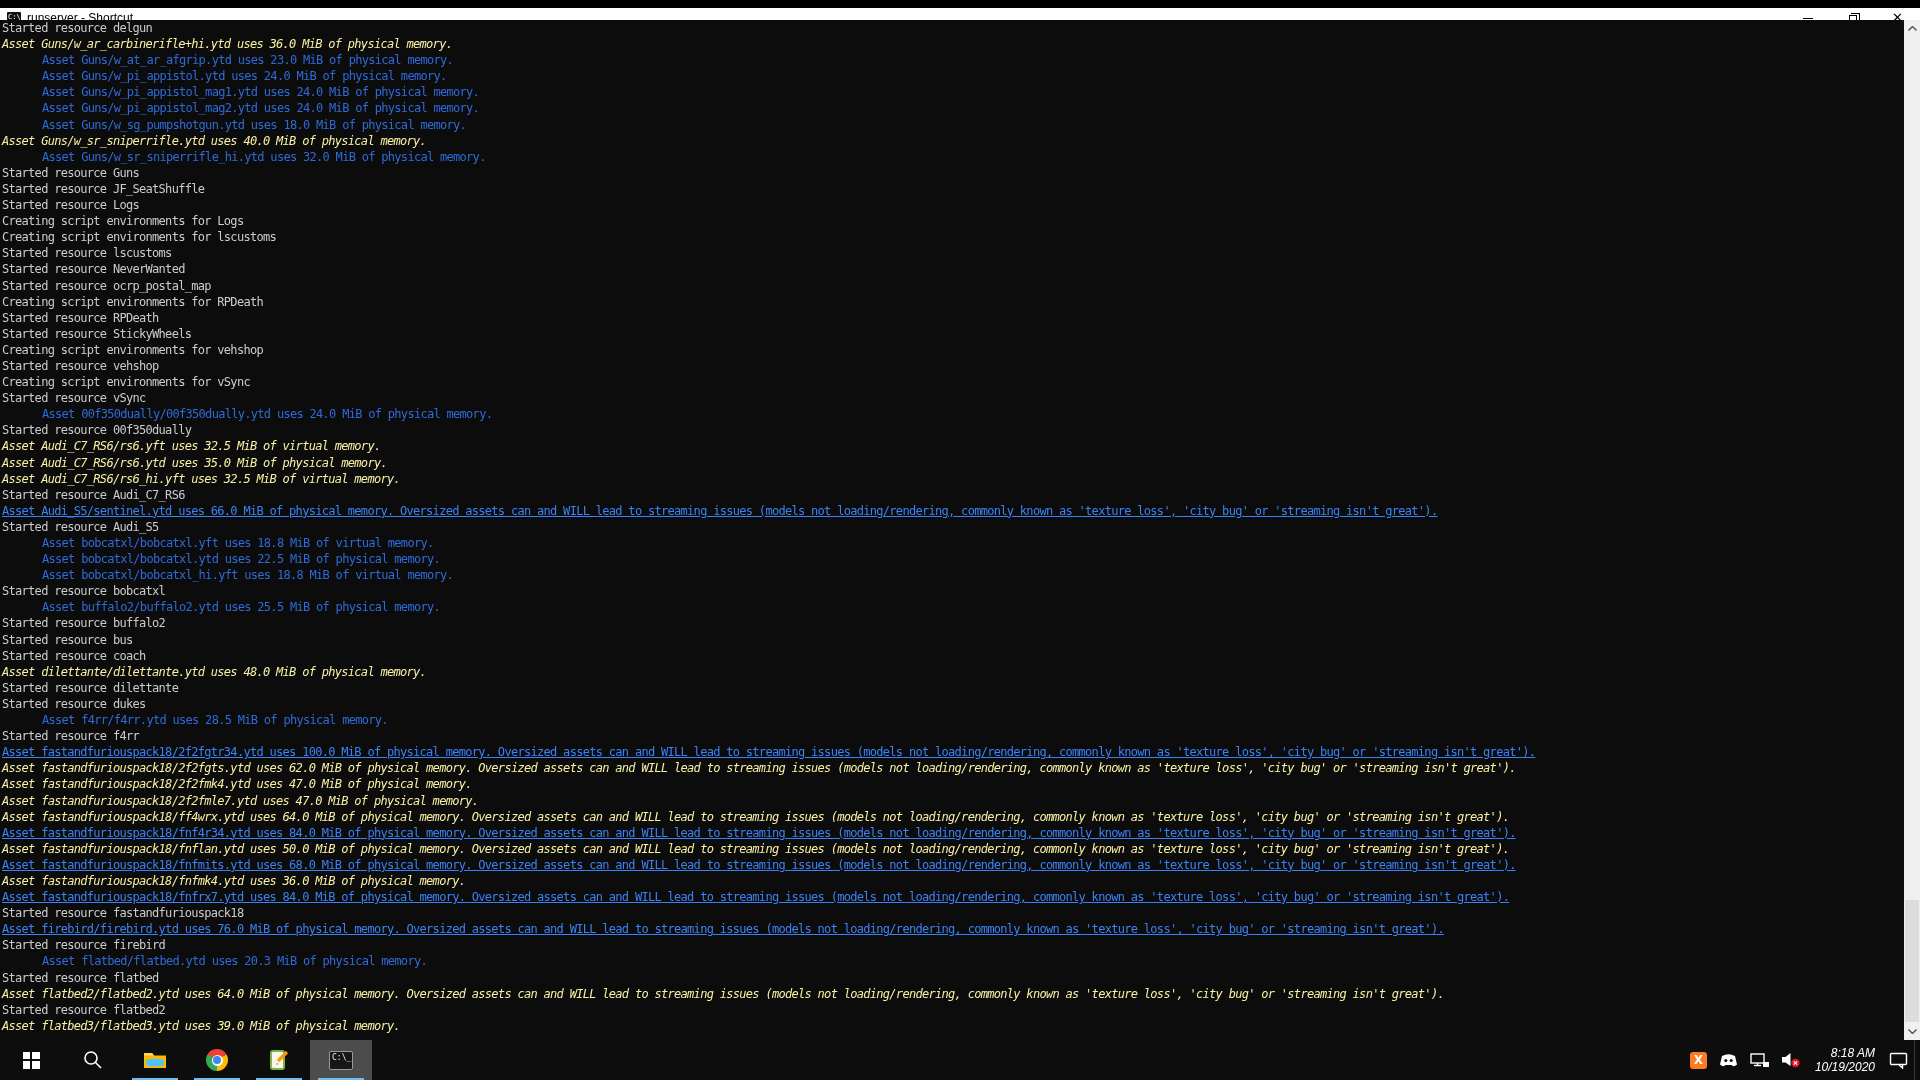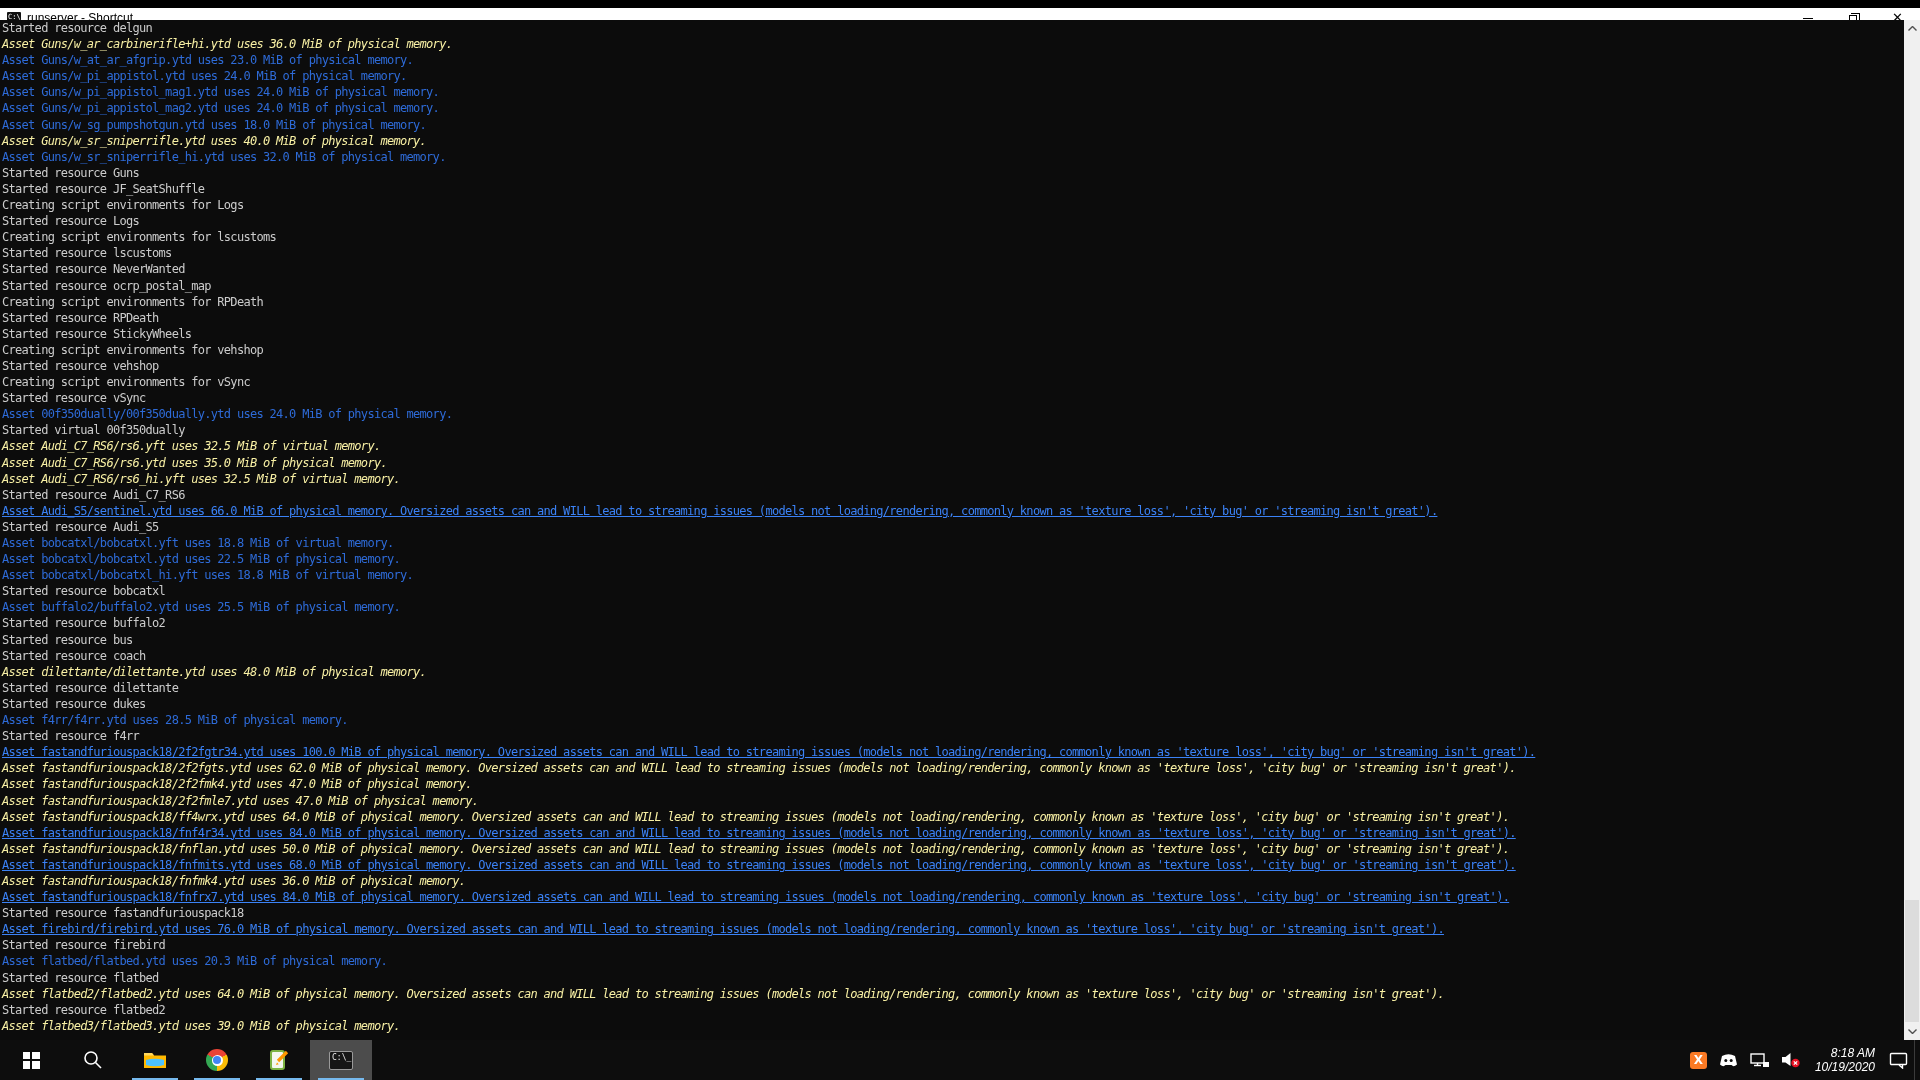--- a/index.html
+++ b/index.html
@@ -15,21 +15,21 @@
   .glyph-min { width:10px; height:1px; background:#000; }
   .glyph-restore { width:8px; height:8px; border:1px solid #000; position:relative; background:#fff; margin-top:2px; }
   .glyph-restore::before { content:""; position:absolute; left:1px; top:-3px; width:8px; height:8px; border:1px solid #000; border-left:none; border-bottom:none; }
   .glyph-close { font-size:13px; color:#000; line-height:20px; font-family:"DejaVu Sans", sans-serif; }
 
   
   .console { position:absolute; top:20px; left:0; width:1904px; height:1020px; background:#0C0C0C; overflow:hidden; }
   .console .line { white-space:pre; font-family:"DejaVu Sans Mono","Liberation Mono",monospace; font-size:12px; line-height:16.1px; letter-spacing:-0.7px; padding-left:2px; }
   .c-gray   { color:#CCCCCC; }
   .c-yellow { color:#F9F1A5;font-style:italic; }
-  .c-blue   { color:#2E6BD8; }
+  .c-blue   { color:#2E6BD8;margin-left:40px; }
   .c-red    { color:#3b82f6;text-decoration:underline; }
 
   
   .scrollbar { position:absolute; top:20px; left:1904px; width:16px; height:1020px; background:#F0F0F0; }
   .sb-arrow { position:absolute; left:0; width:16px; height:17px; display:flex; align-items:center; justify-content:center; }
   .sb-up { top:0; } .sb-down { bottom:0; }
   .sb-thumb { position:absolute; left:1px; width:14px; top:880px; height:122px; background:#DCDCDC; }
 
   
   .taskbar { position:absolute; top:1040px; left:0; width:1920px; height:40px; background:#0D0D0D; display:flex; align-items:stretch; }
@@ -82,35 +82,35 @@
       <div class="line c-yellow">Asset Guns/w_ar_carbinerifle+hi.ytd uses 36.0 MiB of physical memory.</div>
       <div class="line c-blue">Asset Guns/w_at_ar_afgrip.ytd uses 23.0 MiB of physical memory.</div>
       <div class="line c-blue">Asset Guns/w_pi_appistol.ytd uses 24.0 MiB of physical memory.</div>
       <div class="line c-blue">Asset Guns/w_pi_appistol_mag1.ytd uses 24.0 MiB of physical memory.</div>
       <div class="line c-blue">Asset Guns/w_pi_appistol_mag2.ytd uses 24.0 MiB of physical memory.</div>
       <div class="line c-blue">Asset Guns/w_sg_pumpshotgun.ytd uses 18.0 MiB of physical memory.</div>
       <div class="line c-yellow">Asset Guns/w_sr_sniperrifle.ytd uses 40.0 MiB of physical memory.</div>
       <div class="line c-blue">Asset Guns/w_sr_sniperrifle_hi.ytd uses 32.0 MiB of physical memory.</div>
       <div class="line c-gray">Started resource Guns</div>
       <div class="line c-gray">Started resource JF_SeatShuffle</div>
+      <div class="line c-gray">Started resource Logs</div>
       <div class="line c-gray">Creating script environments for Logs</div>
-      <div class="line c-gray">Started resource Logs</div>
       <div class="line c-gray">Creating script environments for lscustoms</div>
       <div class="line c-gray">Started resource lscustoms</div>
       <div class="line c-gray">Started resource NeverWanted</div>
       <div class="line c-gray">Started resource ocrp_postal_map</div>
       <div class="line c-gray">Creating script environments for RPDeath</div>
       <div class="line c-gray">Started resource RPDeath</div>
       <div class="line c-gray">Started resource StickyWheels</div>
       <div class="line c-gray">Creating script environments for vehshop</div>
       <div class="line c-gray">Started resource vehshop</div>
       <div class="line c-gray">Creating script environments for vSync</div>
       <div class="line c-gray">Started resource vSync</div>
       <div class="line c-blue">Asset 00f350dually/00f350dually.ytd uses 24.0 MiB of physical memory.</div>
-      <div class="line c-gray">Started virtual 00f350dually</div>
+      <div class="line c-gray">Started resource 00f350dually</div>
       <div class="line c-yellow">Asset Audi_C7_RS6/rs6.yft uses 32.5 MiB of virtual memory.</div>
       <div class="line c-yellow">Asset Audi_C7_RS6/rs6.ytd uses 35.0 MiB of physical memory.</div>
       <div class="line c-yellow">Asset Audi_C7_RS6/rs6_hi.yft uses 32.5 MiB of virtual memory.</div>
       <div class="line c-gray">Started resource Audi_C7_RS6</div>
       <div class="line c-red">Asset Audi_S5/sentinel.ytd uses 66.0 MiB of physical memory. Oversized assets can and WILL lead to streaming issues (models not loading/rendering, commonly known as 'texture loss', 'city bug' or 'streaming isn't great').</div>
       <div class="line c-gray">Started resource Audi_S5</div>
       <div class="line c-blue">Asset bobcatxl/bobcatxl.yft uses 18.8 MiB of virtual memory.</div>
       <div class="line c-blue">Asset bobcatxl/bobcatxl.ytd uses 22.5 MiB of physical memory.</div>
       <div class="line c-blue">Asset bobcatxl/bobcatxl_hi.yft uses 18.8 MiB of virtual memory.</div>
       <div class="line c-gray">Started resource bobcatxl</div>

